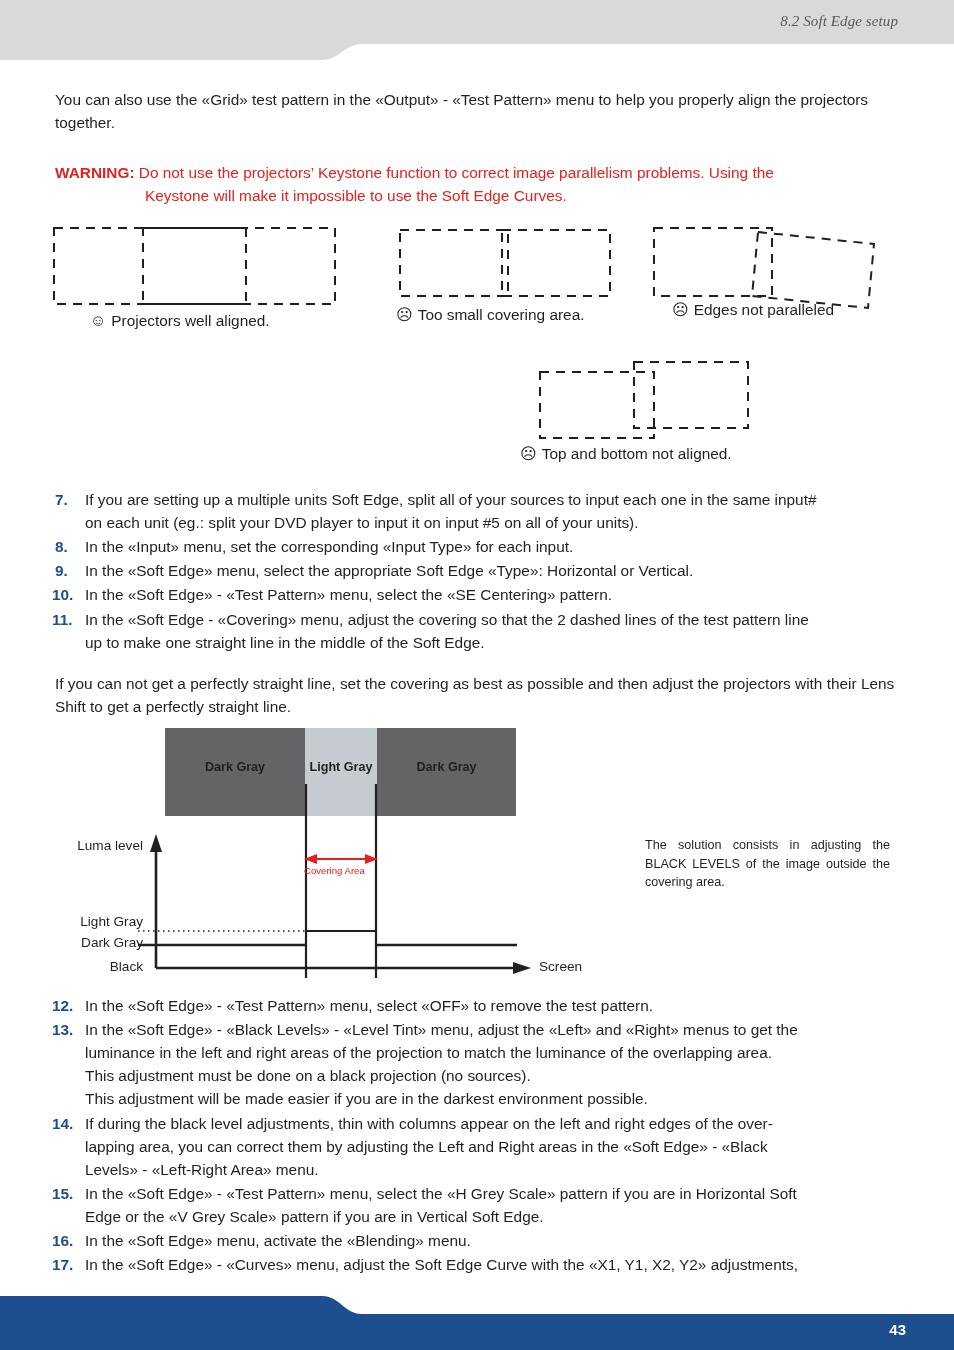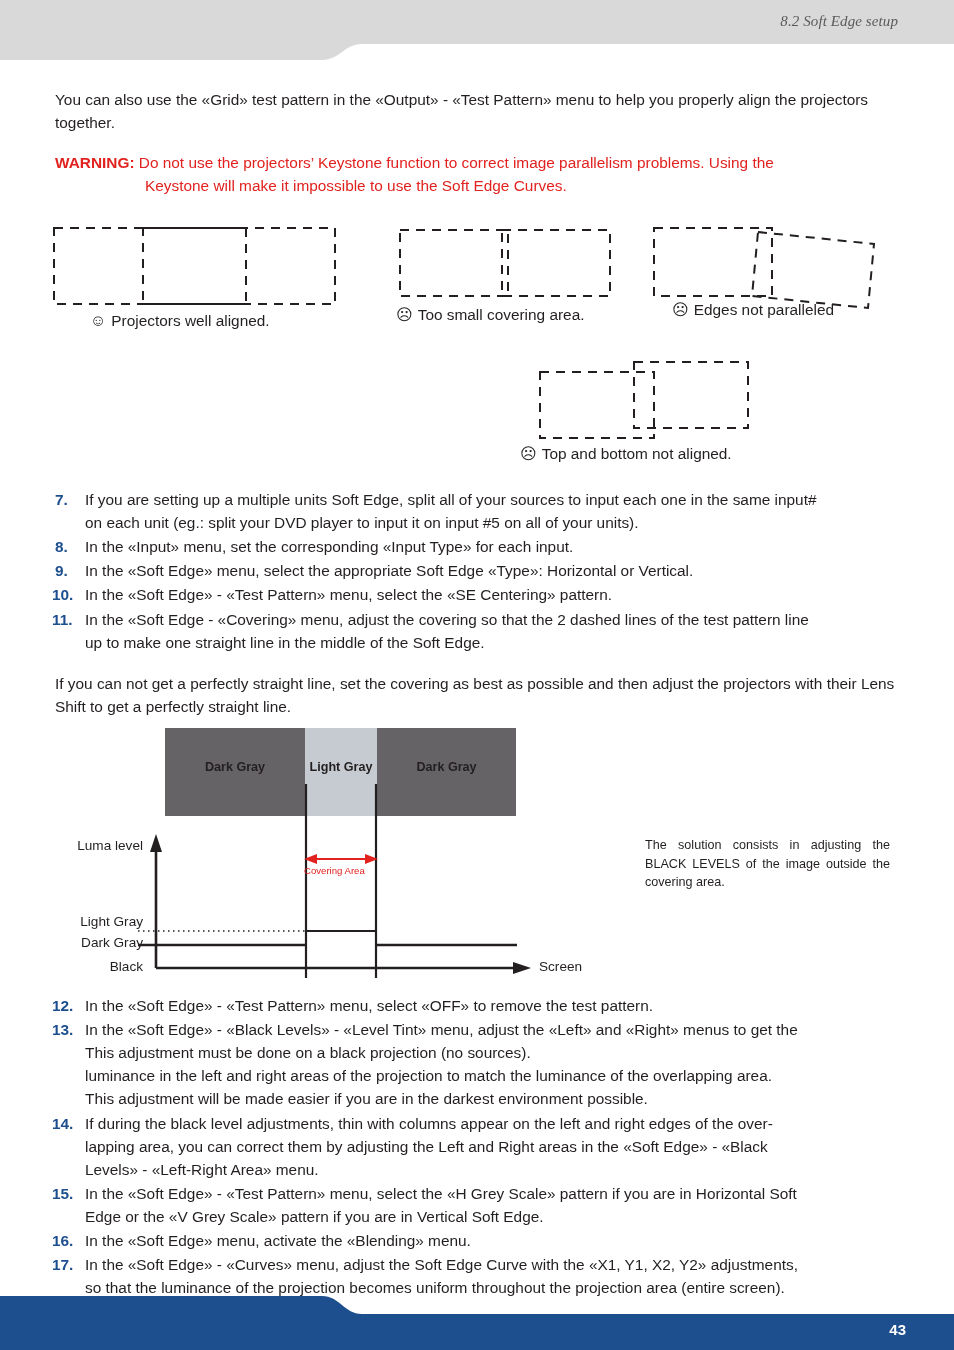--- a/index.html
+++ b/index.html
@@ -59,21 +59,21 @@
     top: 88px;
     width: 845px;
   }
   p.body-text {
     margin: 0;
     font-size: 15.4px;
     line-height: 1.52;
     color: #231f20;
   }
   .warning-block {
-    margin-top: 16px;
+    margin-top: 26px;
     color: #e1221f;
     font-size: 15.4px;
     line-height: 1.52;
     text-align: justify;
   }
   .warning-label {
     font-weight: bold;
     color: #e1221f;
   }
   .warning-indent {
@@ -286,43 +286,42 @@
 
 <div style="position:absolute;left:55px;top:994px;width:845px;">
   <ol class="steps">
     <li>
       <span class="num wide">12.</span>
       <span class="li-line">In the «Soft Edge» - «Test Pattern» menu, select «OFF» to remove the test pattern.</span>
     </li>
     <li>
       <span class="num wide">13.</span>
       <span class="li-line">In the «Soft Edge» - «Black Levels» - «Level Tint» menu, adjust the «Left» and «Right» menus to get the</span>
+      <span class="li-line">luminance in the left and right areas of the projection to match the luminance of the overlapping area.</span>
       <span class="li-line">This adjustment must be done on a black projection (no sources).</span>
-      <span class="li-line">luminance in the left and right areas of the projection to match the luminance of the overlapping area.</span>
       <span class="li-line">This adjustment will be made easier if you are in the darkest environment possible.</span>
     </li>
     <li>
       <span class="num wide">14.</span>
       <span class="li-line li-just">If during the black level adjustments, thin with columns appear on the left and right edges of the over-</span>
       <span class="li-line li-just">lapping area, you can correct them by adjusting the Left and Right areas in the «Soft Edge» - «Black</span>
       <span class="li-line">Levels» - «Left-Right Area» menu.</span>
     </li>
     <li>
       <span class="num wide">15.</span>
       <span class="li-line">In the «Soft Edge» - «Test Pattern» menu, select the «H Grey Scale» pattern if you are in Horizontal Soft</span>
       <span class="li-line">Edge or the «V Grey Scale» pattern if you are in Vertical Soft Edge.</span>
     </li>
     <li>
       <span class="num wide">16.</span>
       <span class="li-line">In the «Soft Edge» menu, activate the «Blending» menu.</span>
     </li>
     <li>
       <span class="num wide">17.</span>
       <span class="li-line">In the «Soft Edge» - «Curves» menu, adjust the Soft Edge Curve with the «X1, Y1, X2, Y2» adjustments,</span>
-      <span class="li-line">so that the luminance of the projection becomes uniform throughout the projection area (entire screen).</span>
     </li>
   </ol>
 </div>
 
 <div class="footer-wrap">
   <svg width="954" height="54" viewBox="0 0 954 54">
     <path d="M0,0 H322 C340,0 344,18 362,18 H954 V54 H0 Z" fill="#1d4f8f"></path>
   </svg>
   <div class="page-number">43</div>
 </div>

